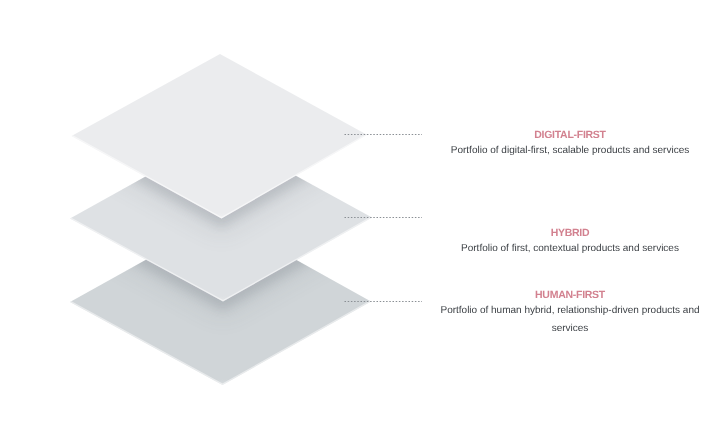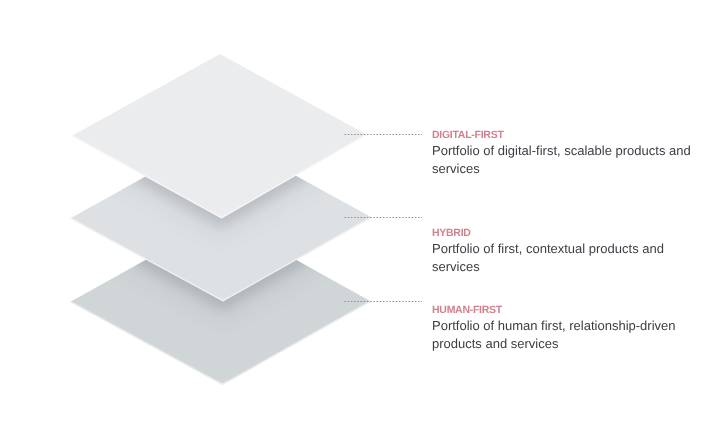--- a/index.html
+++ b/index.html
@@ -1,27 +1,27 @@
 <!DOCTYPE html>
 <html><head>
 <meta charset="utf-8">
 <title>Layered portfolio diagram</title>
 <style>
   html,body{margin:0;padding:0;background:#ffffff;}
   body{width:719px;height:435px;overflow:hidden;
        font-family:"Liberation Sans",sans-serif;
        -webkit-font-smoothing:antialiased;text-rendering:geometricPrecision;}
-  .stage{position:relative;width:719px;height:435px;overflow:hidden;background:#ffffff;}
+  .stage{position:relative;width:719px;height:435px;overflow:hidden;background:#ffffff;text-align:center;}
   svg.layers{position:absolute;left:0;top:0;}
   .callout{position:absolute;left:432px;}
   .callout-title{font-size:10.5px;font-weight:700;letter-spacing:-0.27px;
                  color:#d2818f;white-space:nowrap;}
-  .callout-body{font-size:13px;color:#3c4045;line-height:18px;width:276px;padding-top:1px;}
+  .callout-body{font-size:10px;color:#3c4045;line-height:18px;width:276px;padding-top:1px;}
   svg.leaders{position:absolute;left:0;top:0;}
-  .c1{top:129px}.c2{top:227px}.c3{top:304px}
+  .c1{top:129px}.c2{top:227px}.c3{top:289px}
 </style>
 </head>
 <body>
 
 <div class="stage">
 
   <svg class="layers" width="719" height="435" viewBox="0 0 719 435">
     <defs>
       <linearGradient id="g1" x1="0.5" y1="0" x2="0.5" y2="1">
         <stop offset="0" stop-color="#EBECEE"></stop>
@@ -86,15 +86,15 @@
     <div class="callout-body">Portfolio of digital-first, scalable products and services</div>
   </div>
 
   <div class="callout c2">
     <div class="callout-title">HYBRID</div>
     <div class="callout-body">Portfolio of first, contextual products and services</div>
   </div>
 
   <div class="callout c3">
     <div class="callout-title">HUMAN-FIRST</div>
-    <div class="callout-body">Portfolio of human first, relationship-driven products and services</div>
+    <div class="callout-body">Portfolio of human hybrid, relationship-driven products and services</div>
   </div>
 </div>
 
 </body></html>

